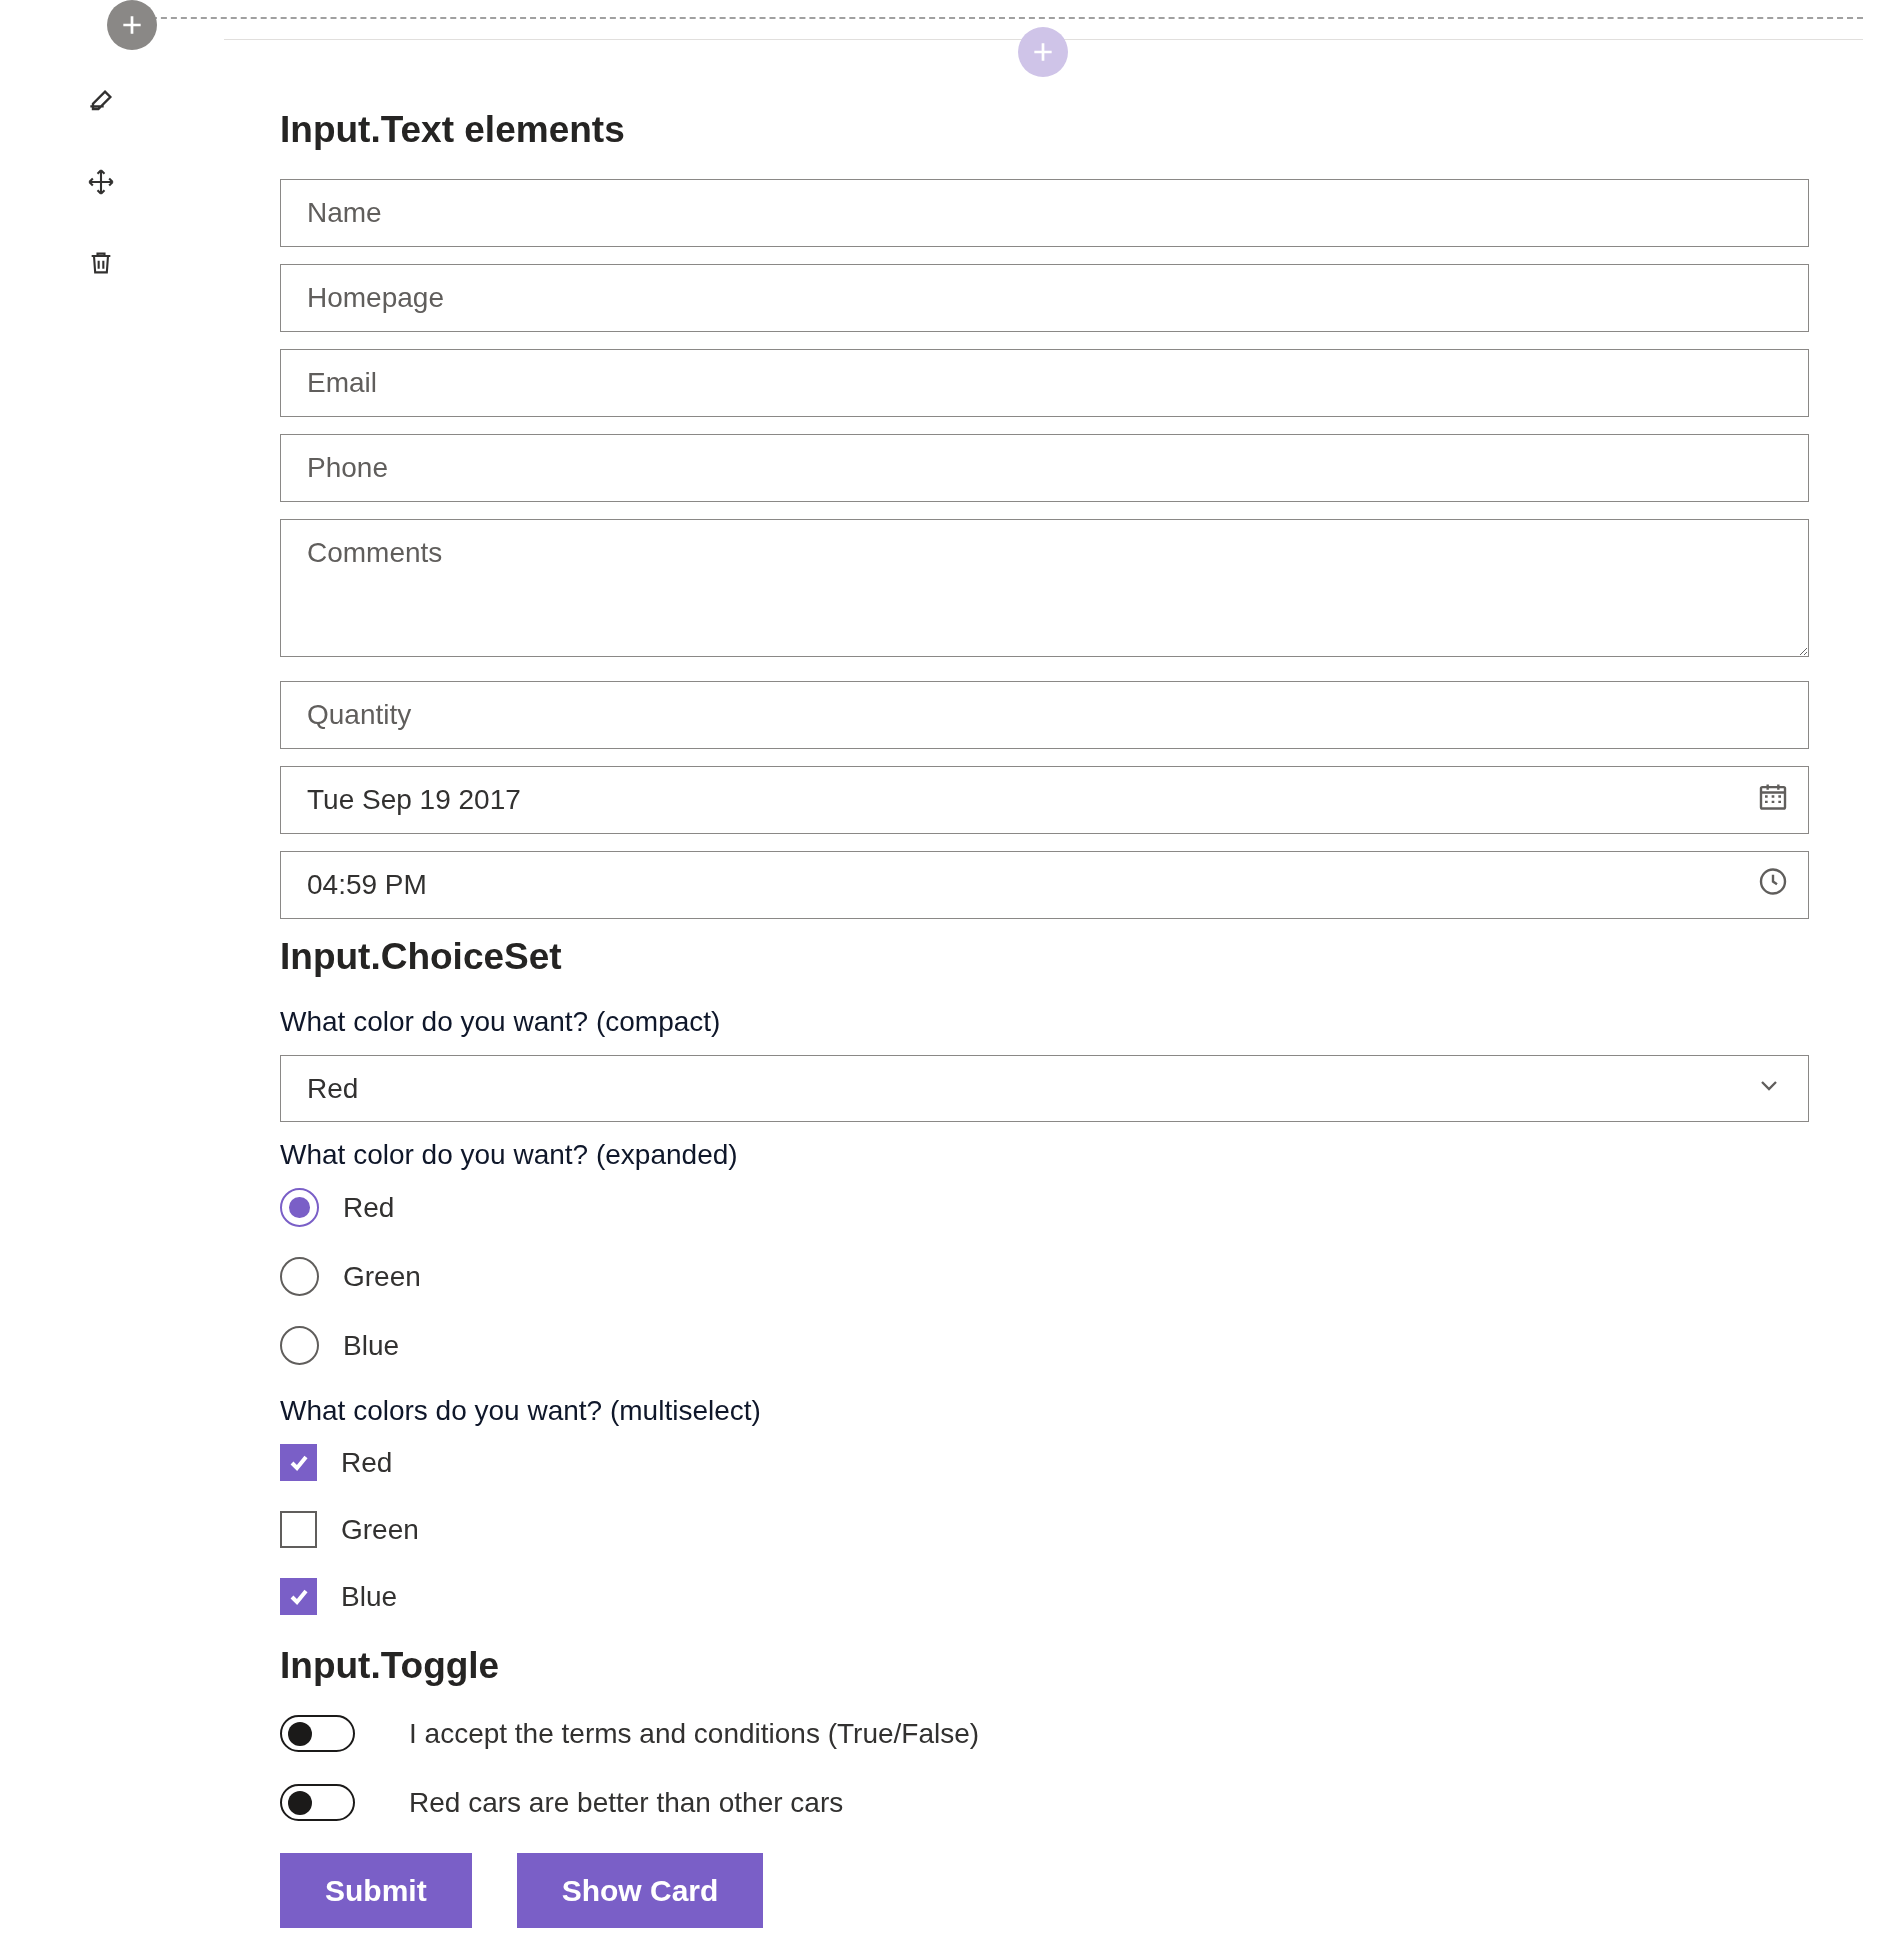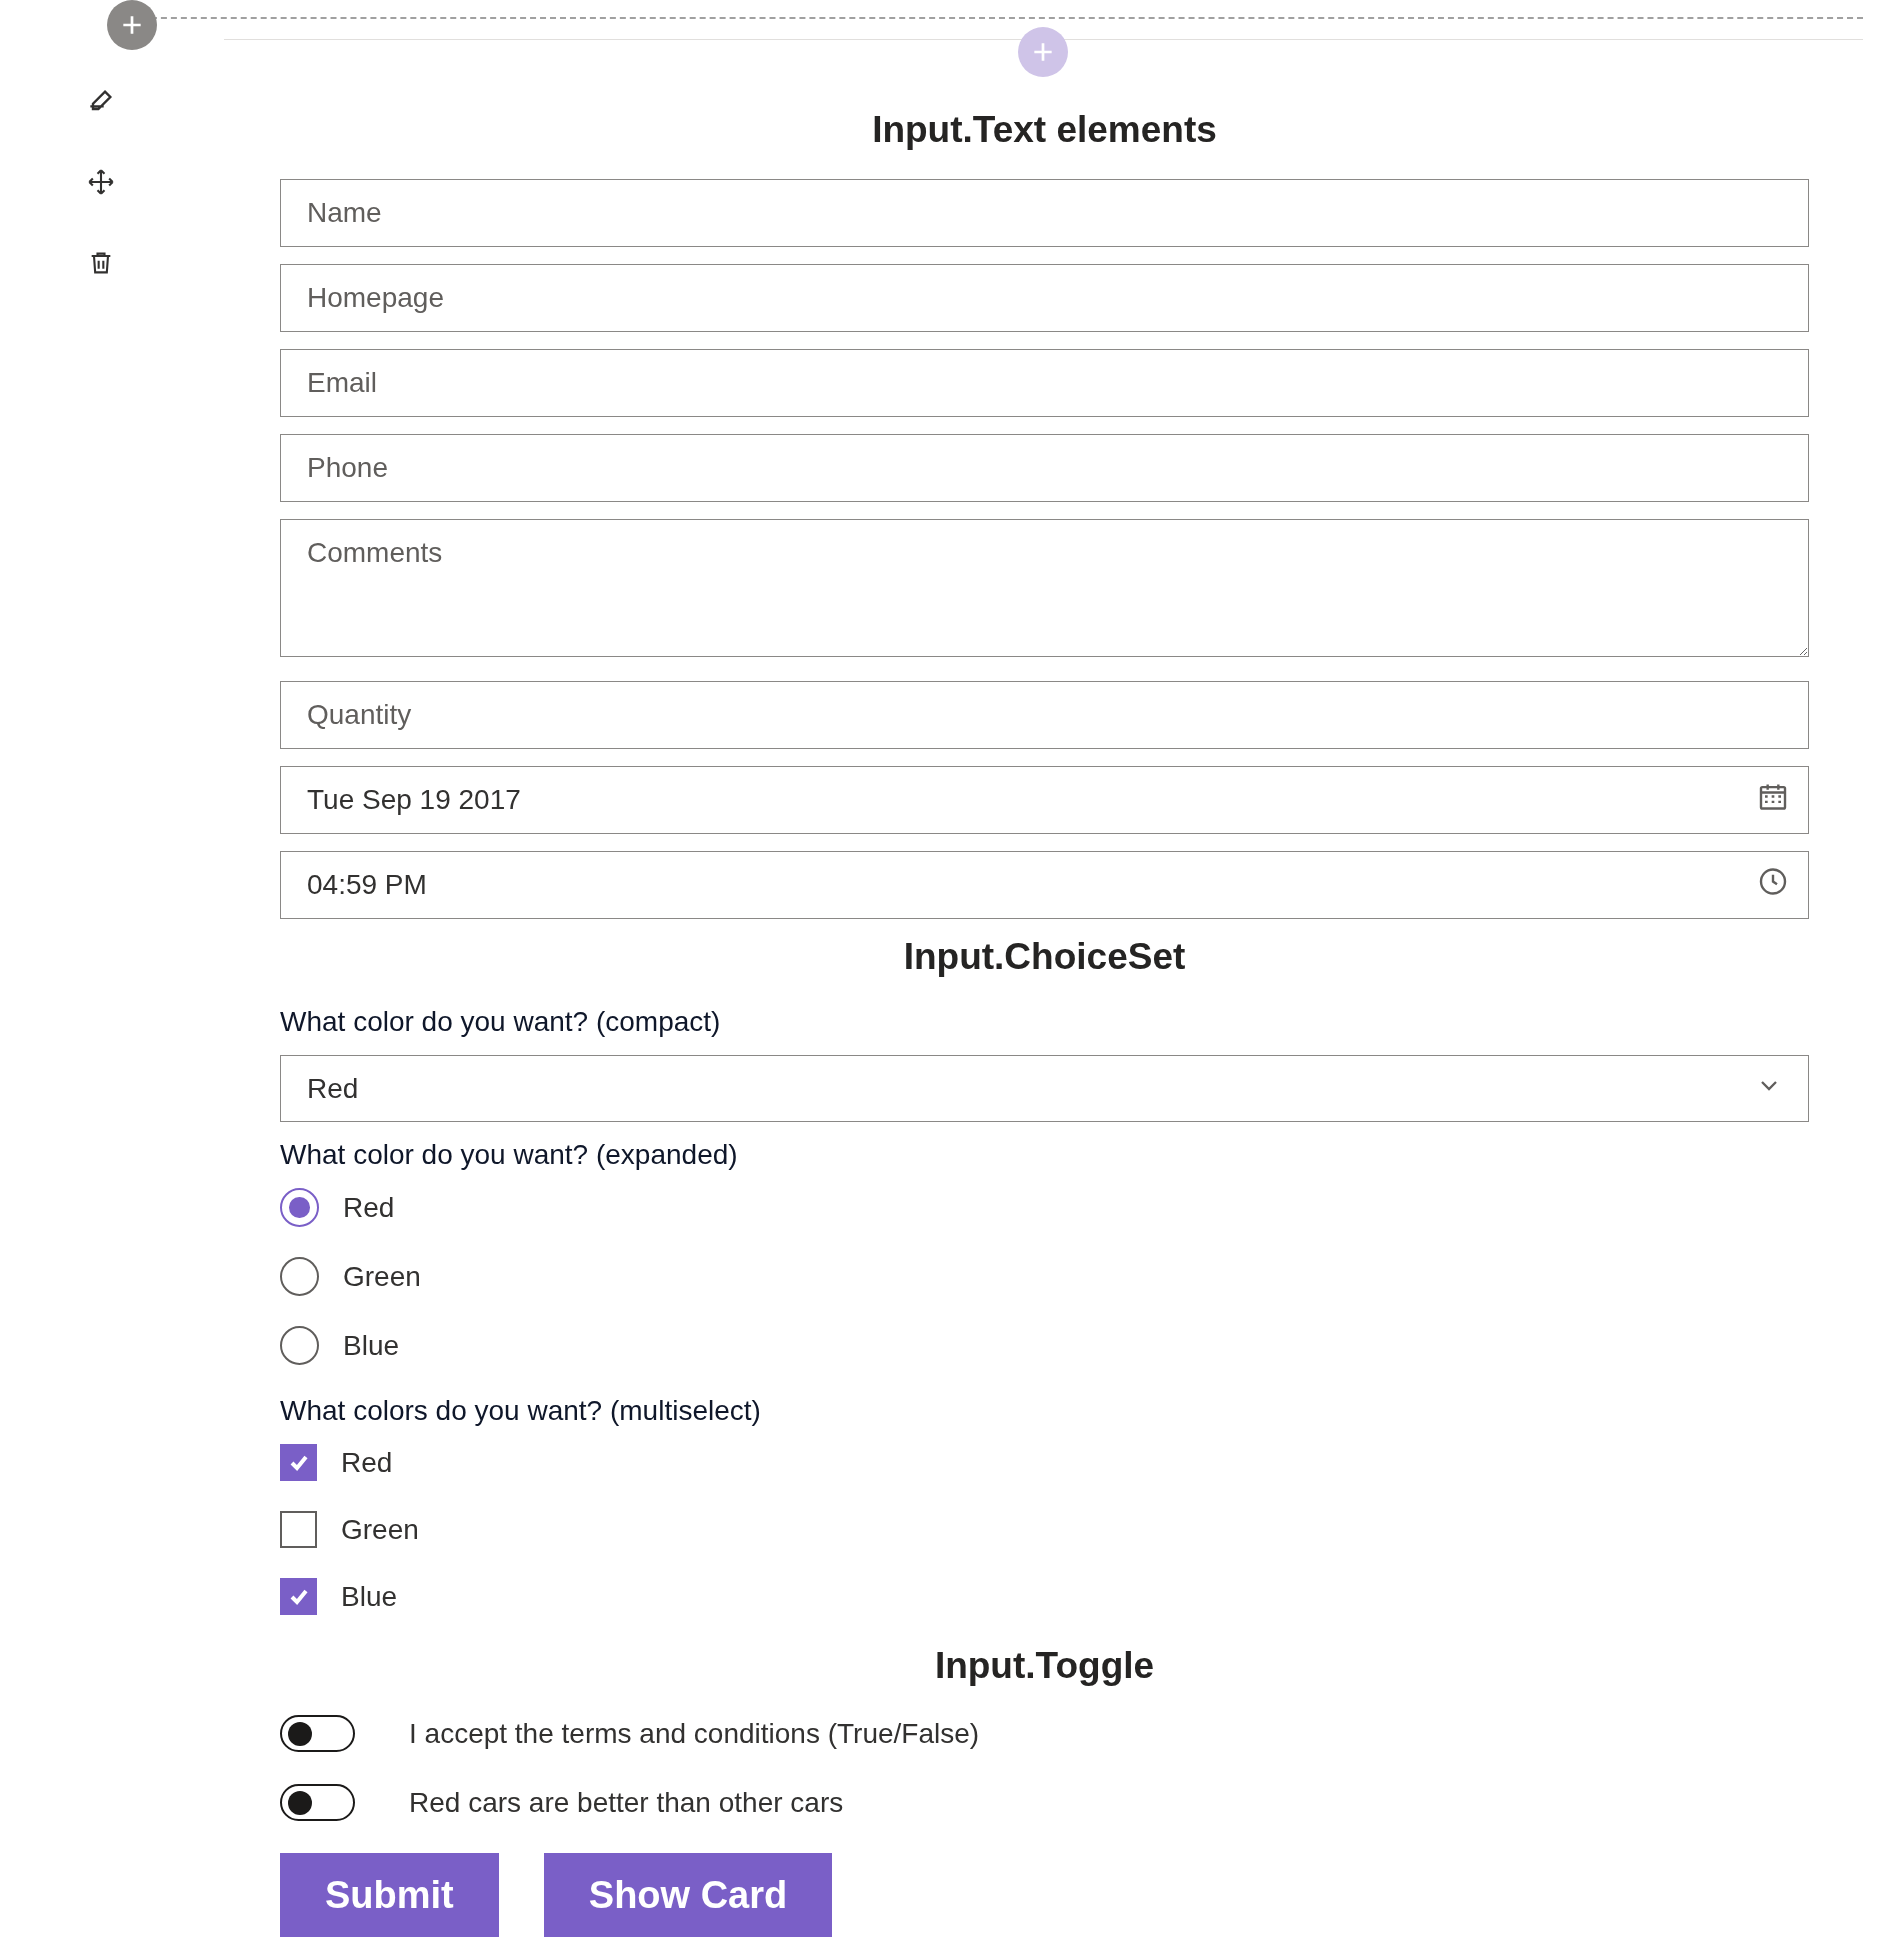--- a/index.html
+++ b/index.html
@@ -61,21 +61,21 @@
     display: flex; align-items: center; justify-content: center;
     cursor: pointer;
   }
   .tool-btn svg { stroke: #323130; fill: none; stroke-width: 1.8; }
 
   .card {
     margin: 98px 93px 37px 280px;
   }
 
   .section-title {
-    text-align: center;
+    text-align: left;
     font-size: 37px;
     font-weight: 600;
     color: #252423;
     margin: 0 0 28px 0;
   }
 
   .field-input, .field-textarea, .field-select {
     width: 100%;
     border: 1.7px solid #8a8886;
     padding: 17px 26px;
@@ -168,21 +168,21 @@
   .action-row {
     display: flex;
     gap: 45px;
     margin-top: 9.3px;
   }
   .action-btn {
     background: #7a5fc7;
     color: #fff;
     border: none;
     font-family: inherit;
-    font-size: 38px;
+    font-size: 30px;
     font-weight: 600;
     padding: 20.5px 45px;
     cursor: pointer;
   }
 
   .opt-label { font-size: 28px; }
 </style>
 </head>
 <body>
 

